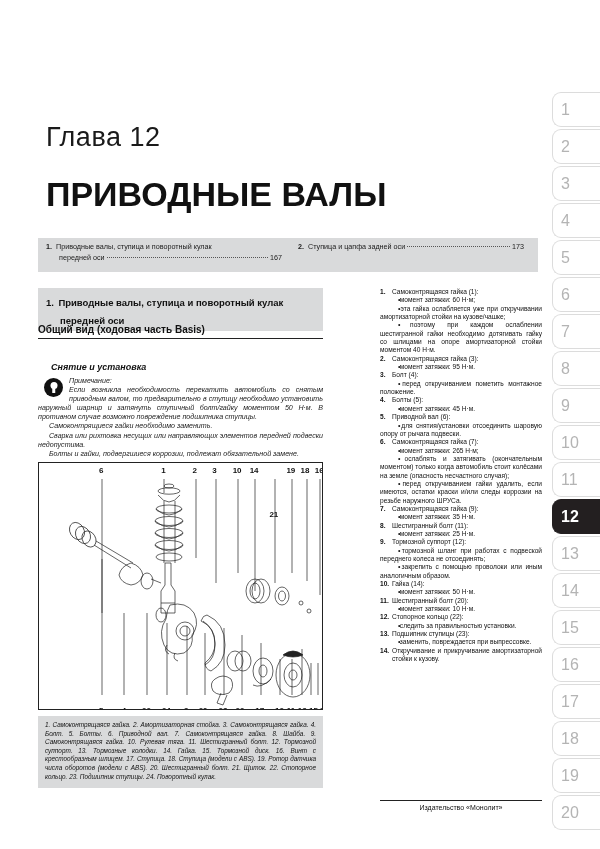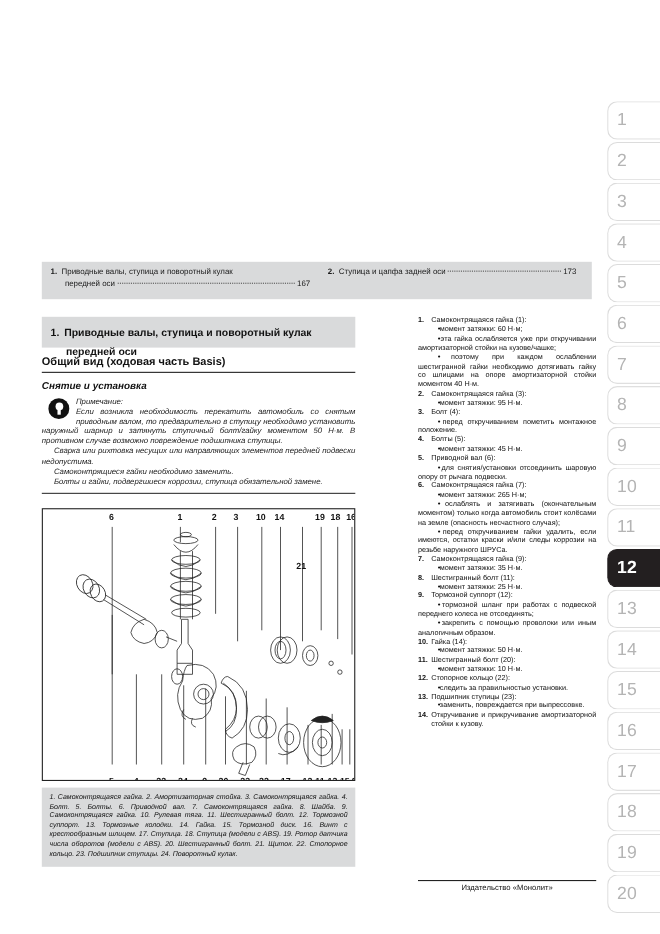--- a/index.html
+++ b/index.html
@@ -64,37 +64,37 @@
     flex:1; margin:0 2px;
     border-bottom:1px dotted #555;
     transform:translateY(-2px);
     min-width:6px;
   }
   .toc-pg{font-weight:400;}
   .toc-wrap2{padding-left:13px;}
 
   
   .section-bar{
-    position:absolute; left:38px; top:288px; width:285px; height:28px;
+    position:absolute; left:38px; top:288px; width:285px; height:43px;
     background:#d9dadb;
     box-sizing:border-box;
     padding:4px 6px 0 8px;
   }
   .section-bar .sn{font-weight:bold;font-size:9.5px;}
   .section-bar .st{font-weight:bold;font-size:9.5px;line-height:11.5px;}
   .section-bar .l2{padding-left:14px;}
 
   
   .leftcol{position:absolute;left:38px;top:324px;width:285px;}
   .h-obzor{
     font-size:10px;font-weight:bold;color:#111;
-    padding-bottom:3px;border-bottom:1.5px solid #222;margin-bottom:7px;
+    padding-bottom:3px;border-bottom:1.5px solid #222;margin-bottom:23px;
   }
   .h-snyatie{
-    font-size:9px;font-weight:bold;font-style:italic;margin-bottom:5px;
+    font-size:9px;font-weight:bold;font-style:italic;margin-bottom:5px;margin-left:13px;
   }
   .note-block{
     position:relative; font-style:italic; font-size:7.1px; line-height:9.1px;
     color:#1a1a1a; text-align:justify;
   }
   .bulb{
     float:left; width:19px;height:19px;border-radius:50%;
     background:#111; margin:1px 6px 1px 6px;
     position:relative;
   }
@@ -218,20 +218,22 @@
         <span>18</span>
       </div>
       <div class="tab">
         <span>19</span>
       </div>
       <div class="tab">
         <span>20</span>
       </div>
     </div>
 
+  <div class="chapter-label">Глава 12</div>
+  <div class="chapter-title">ПРИВОДНЫЕ ВАЛЫ</div>
 
   <div class="toc">
     <div class="toc-col">
       <div class="toc-line">
         <span class="toc-num">1.</span>
         <span class="toc-txt">Приводные валы, ступица и поворотный кулак</span>
       </div>
       <div class="toc-line toc-wrap2">
         <span class="toc-txt">передней оси</span>
         <span class="toc-dots"></span>
@@ -255,23 +257,23 @@
   </div>
 
   <div class="leftcol">
     <div class="h-obzor">Общий вид (ходовая часть Basis)</div>
     <div class="h-snyatie">Снятие и установка</div>
 
     <div class="note-block">
       <div class="bulb"></div>
       <div class="note-p">Примечание:</div>
       <div class="note-p">Если возникла необходимость перекатить автомобиль со снятым приводным валом, то предварительно в ступицу необходимо установить наружный шарнир и затянуть ступичный болт/гайку моментом 50 Н·м. В противном случае возможно повреждение подшипника ступицы.</div>
+      <div class="note-p note-ind">Самоконтрящиеся гайки необходимо заменить.</div>
       <div class="note-p note-ind">Сварка или рихтовка несущих или направляющих элементов передней подвески недопустима.</div>
-      <div class="note-p note-ind">Самоконтрящиеся гайки необходимо заменить.</div>
-      <div class="note-p note-ind">Болты и гайки, подвергшиеся коррозии, ступица обязательной замене.</div>
+      <div class="note-p note-ind">Болты и гайки, подвергшиеся коррозии, подлежат обязательной замене.</div>
       <div class="rule"></div>
     </div>
   </div>
 
   <div class="figure">
     <svg viewBox="0 0 285 248" width="285" height="248">
       <g stroke="#222" stroke-width="0.7" fill="none">
 
         <line x1="63" y1="16" x2="63" y2="150"></line>
         <line x1="125" y1="16" x2="125" y2="30"></line>

